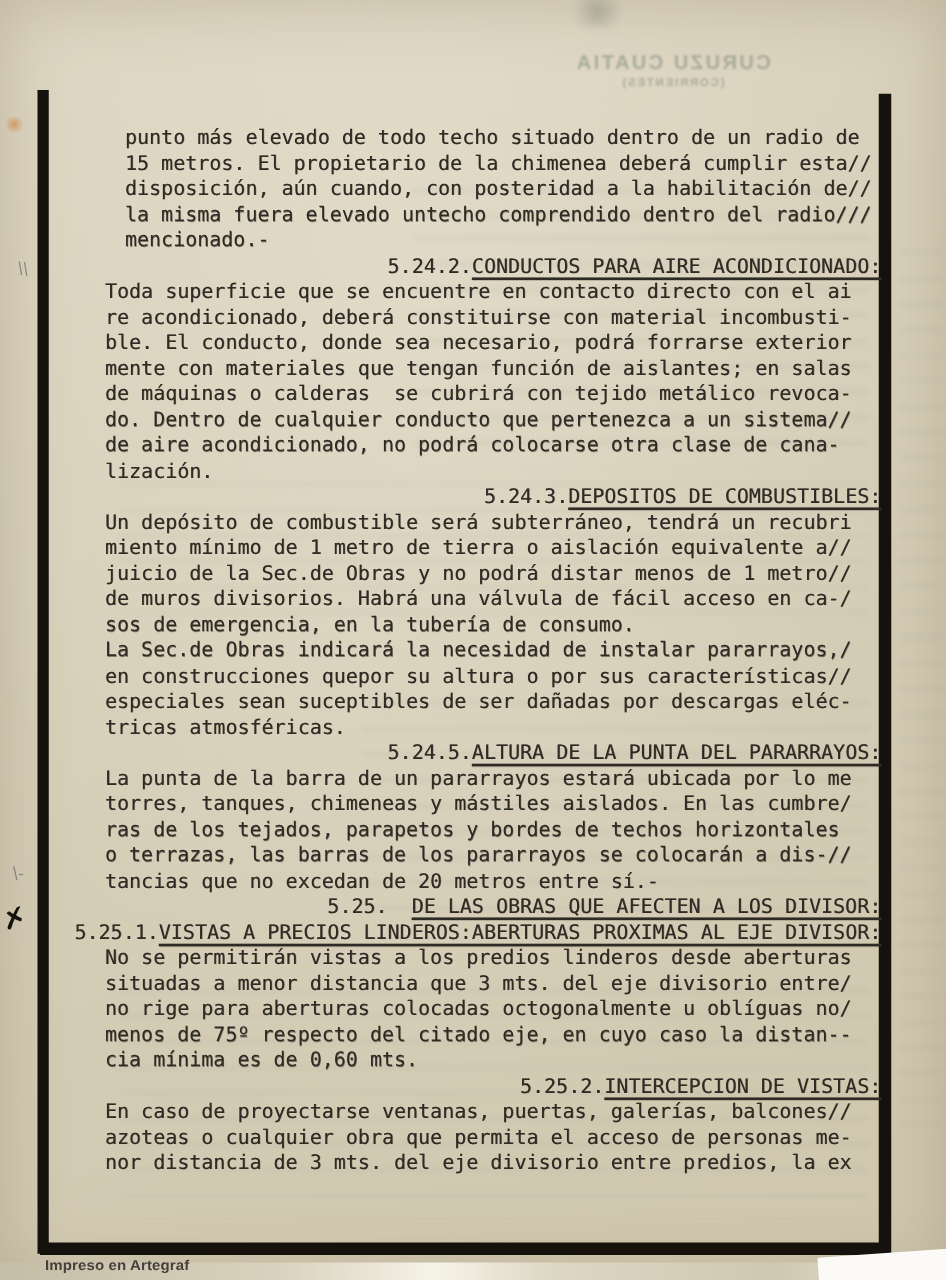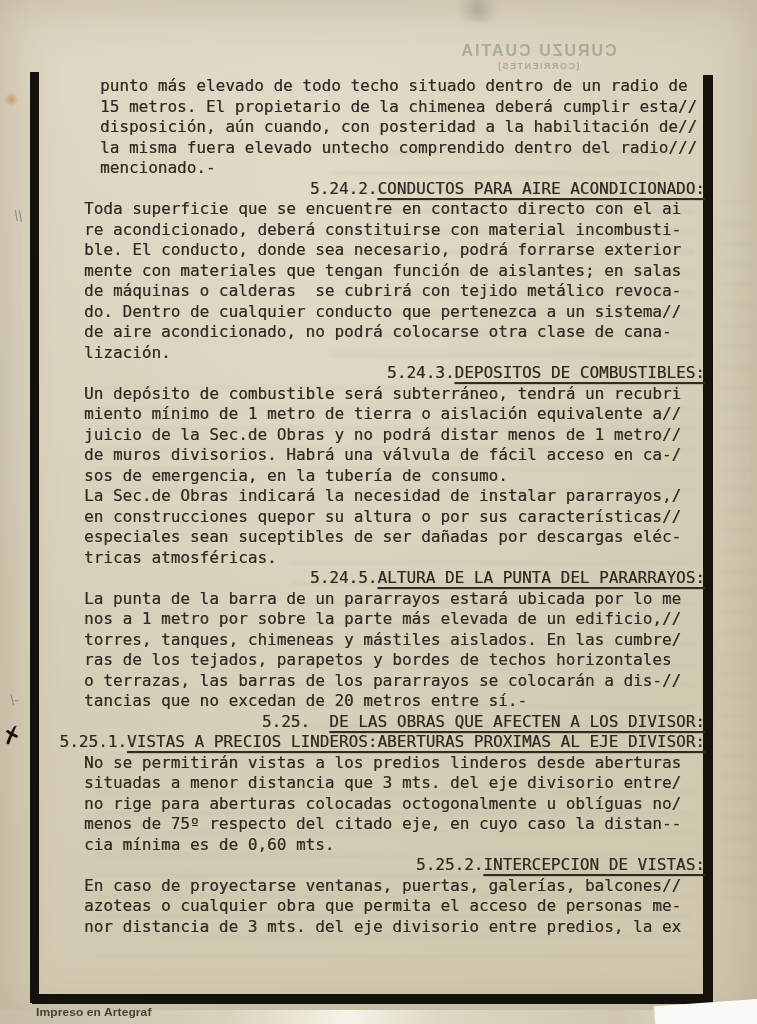--- a/index.html
+++ b/index.html
@@ -15,21 +15,21 @@
   .frame-left{position:absolute;left:30px;top:72px;width:9px;height:931px;background:#15120e;}
   .frame-right{position:absolute;left:703px;top:75px;width:10px;height:928px;background:#15120e;}
   .frame-bottom{position:absolute;left:32px;top:994px;width:678px;height:10px;background:#15120e;}
   
   .content{
     position:absolute;left:37px;top:76px;width:668px;
     font-size:16px;line-height:20.5px;color:#2e2a24;
     text-shadow:0.4px 0.3px 0.5px rgba(52,45,36,0.55);
   }
   .line{white-space:pre;min-height:20.5px;}
-  .intro{margin-left:63px;}
+  .intro{margin-left:63px;margin-top:24px;}
   .heading{white-space:pre;text-align:right;}
   .num{}
   .title{text-decoration:underline;text-decoration-thickness:1.8px;text-underline-offset:3.5px;}
   .body{margin-left:47px;}
   
   .ghost{
     position:absolute;left:458px;top:42px;width:160px;text-align:center;
     transform:scaleX(-1);font-family:"Liberation Sans",sans-serif;font-weight:bold;
     color:rgba(125,136,128,0.55);filter:blur(0.7px);
   }
@@ -132,21 +132,20 @@
             <div class="line">en construcciones quepor su altura o por sus características//</div>
             <div class="line">especiales sean suceptibles de ser dañadas por descargas eléc-</div>
             <div class="line">tricas atmosféricas.</div>
           </div>
   </div>
 
   <div class="section">
     <div class="heading"><span class="num">5.24.5.</span><span class="title">ALTURA DE LA PUNTA DEL PARARRAYOS:</span></div>
     <div class="body">
             <div class="line">La punta de la barra de un pararrayos estará ubicada por lo me</div>
-            <div class="line">nos a 1 metro por sobre la parte más elevada de un edificio,//</div>
             <div class="line">torres, tanques, chimeneas y mástiles aislados. En las cumbre/</div>
             <div class="line">ras de los tejados, parapetos y bordes de techos horizontales</div>
             <div class="line">o terrazas, las barras de los pararrayos se colocarán a dis-//</div>
             <div class="line">tancias que no excedan de 20 metros entre sí.-</div>
           </div>
   </div>
 
   <div class="section">
     <div class="heading"><span class="num">5.25.  </span><span class="title">DE LAS OBRAS QUE AFECTEN A LOS DIVISOR:</span></div>
     <div class="body"></div>

